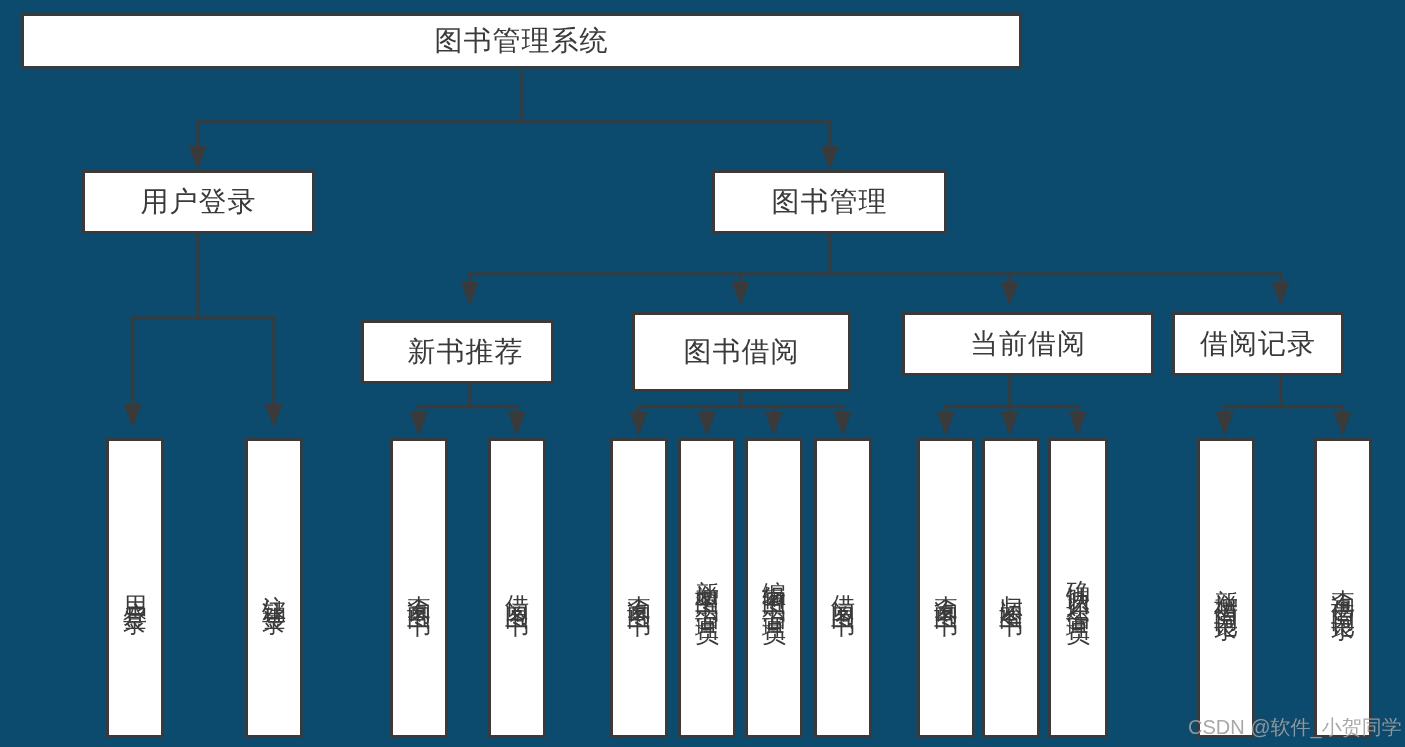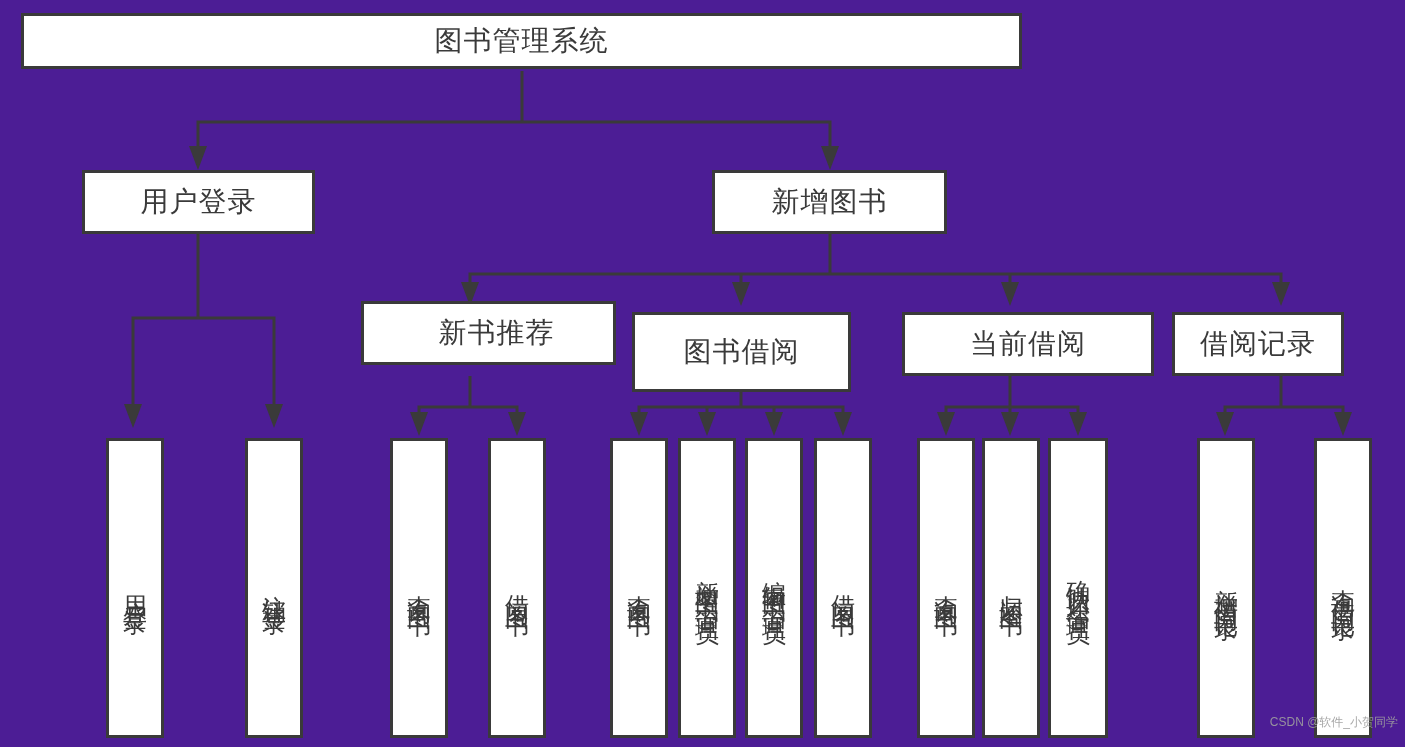--- a/index.html
+++ b/index.html
@@ -8,21 +8,21 @@
     background: #ffffff;
     width: 1405px;
     height: 747px;
     overflow: hidden;
     font-family: "Liberation Sans", "DejaVu Sans", sans-serif;
   }
   .stage {
     position: relative;
     width: 1405px;
     height: 747px;
-    background: #4c1d95;
+    background: #0c4a6e;
   }
   .connector-layer {
     position: absolute;
     left: 0; top: 0;
     width: 1405px;
     height: 747px;
     pointer-events: none;
   }
   .node {
     position: absolute;
@@ -43,21 +43,21 @@
     letter-spacing: 6px;
     line-height: 1;
     white-space: nowrap;
   }
   
   .n-root    { left: 21px;  top: 13px;  width: 1001px; height: 56px; }
   
   .n-login   { left: 82px;  top: 170px; width: 233px; height: 64px; }
   .n-mgmt    { left: 712px; top: 170px; width: 235px; height: 64px; }
   
-  .n-newbook { left: 361px; top: 301px; width: 255px; height: 64px; padding-left: 16px; }
+  .n-newbook { left: 361px; top: 320px; width: 193px; height: 64px; padding-left: 16px; }
   .n-borrow  { left: 632px; top: 312px; width: 219px; height: 80px; }
   .n-current { left: 902px; top: 312px; width: 252px; height: 64px; }
   .n-records { left: 1172px;top: 312px; width: 172px; height: 64px; }
   
   .tall { top: 438px; width: 58px; height: 300px; }
   .n-ul1 { left: 106px; }
   .n-ul2 { left: 245px; }
   .n-nb1 { left: 390px; }
   .n-nb2 { left: 488px; }
   .n-br1 { left: 610px; }
@@ -67,25 +67,25 @@
   .n-cu1 { left: 917px; }
   .n-cu2 { left: 982px; }
   .n-cu3 { left: 1048px; width: 60px; }
   .n-re1 { left: 1197px; }
   .n-re2 { left: 1314px; }
   .watermark {
     position: absolute;
     left: 1188px;
     top: 714px;
     width: 210px;
-    font-size: 12px;
+    font-size: 20px;
     color: rgba(158,158,158,0.9);
     white-space: nowrap;
     z-index: 10;
-    text-align: right;
+    text-align: left;
   }
 </style>
 </head>
 <body>
 
 <div class="stage">
 
   <svg class="connector-layer" viewBox="0 0 1405 747" xmlns="http://www.w3.org/2000/svg">
     <g stroke="#3a3a3a" stroke-width="3" fill="none">
       <path d="M522,71 V122 M198,148 V122 H830 V148"></path>
@@ -115,21 +115,21 @@
       <polygon points="1001,412 1019,412 1010,436"></polygon>
       <polygon points="1069,412 1087,412 1078,436"></polygon>
       <polygon points="1216,412 1234,412 1225,436"></polygon>
       <polygon points="1334,412 1352,412 1343,436"></polygon>
     </g>
   </svg>
 
   <div class="node h-node n-root">图书管理系统</div>
 
   <div class="node h-node n-login">用户登录</div>
-  <div class="node h-node n-mgmt">新增图书</div>
+  <div class="node h-node n-mgmt">图书管理</div>
 
   <div class="node v-node tall n-ul1">用户登录</div>
   <div class="node v-node tall n-ul2">注销登录</div>
 
   <div class="node h-node n-newbook">新书推荐</div>
   <div class="node h-node n-borrow">图书借阅</div>
   <div class="node h-node n-current">当前借阅</div>
   <div class="node h-node n-records">借阅记录</div>
 
   <div class="node v-node tall n-nb1">查询图书</div>

